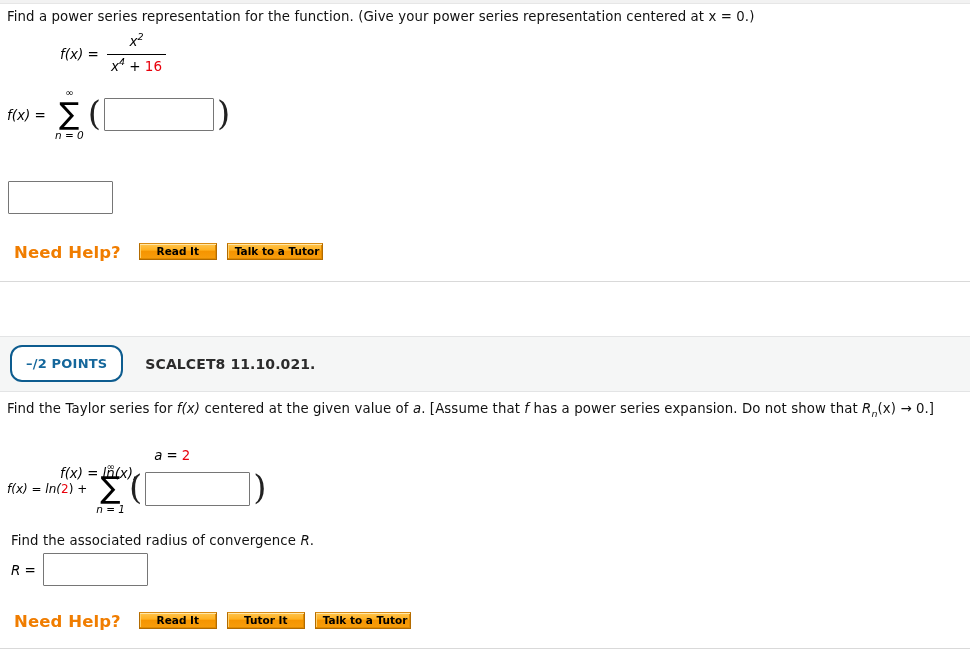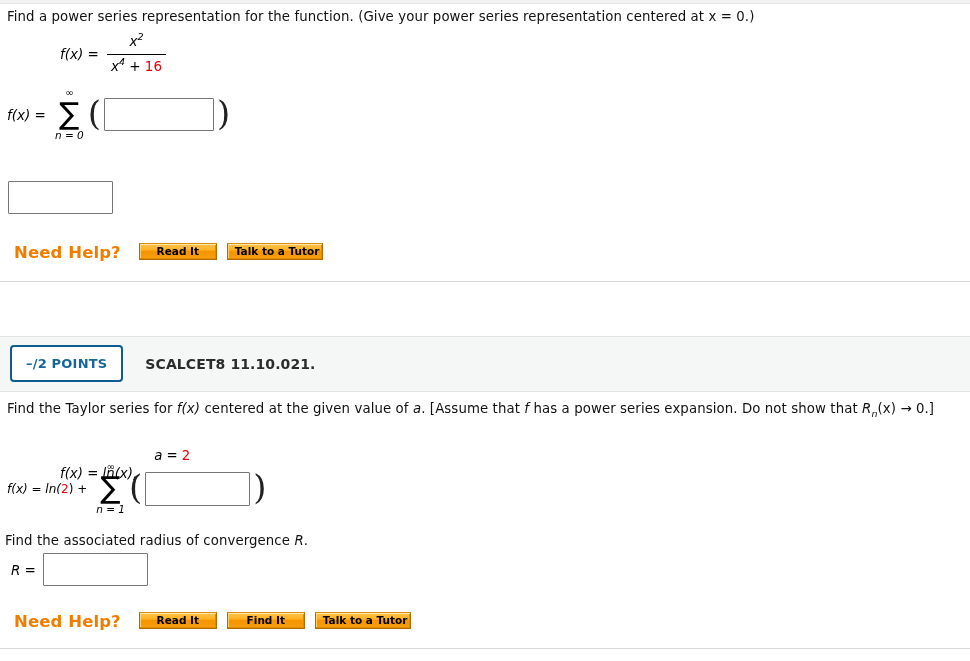--- a/index.html
+++ b/index.html
@@ -171,21 +171,21 @@
     width: 970px;
     background: #f5f6f6;
     border-top: 1px solid #e3e4e5;
     border-bottom: 1px solid #e3e4e5;
     box-sizing: border-box;
   }
   .points-badge {
     display: inline-block;
     box-sizing: border-box;
     border: 2px solid #0d5c8f;
-    border-radius: 4px;
+    border-radius: 12px;
     color: #15679b;
     font-size: 13px;
     font-weight: 600;
     padding: 9px 14px 9px 14px;
     background: #ffffff;
     letter-spacing: 0.2px;
     font-family: "DejaVu Sans", "Liberation Sans", sans-serif;
   }
   .qcode {
     font-size: 14px;
@@ -265,30 +265,30 @@
       <span class="sigma-top">∞</span>
       <span class="sigma-body">∑</span>
       <span class="sigma-bot">n = 1</span>
     </span>
 
     <span class="paren" style="margin-left:2px;">(</span>
     <input class="ansbox tall" type="text" style="margin: 0px 3px; width: 105px;" value="">
     <span class="paren">)</span>
   </div>
 
-  <div class="abs qtext" style="left:5px; top:532px; width:950px;"><span>Find the associated radius of convergence </span><span class="italic">R</span><span>.</span></div>
+  <div class="abs qtext" style="left:11px; top:532px; width:950px;"><span>Find the associated radius of convergence </span><span class="italic">R</span><span>.</span></div>
 
   <div class="abs row" style="left:11px; top:553px;">
     <span class="italic" style="font-size:13.5px;">R</span>
     <span style="font-size:13.5px; margin-left:4px;">=</span>
     <input class="ansbox" type="text" style="margin-left: 7px; width: 105px; height: 33px;" value="">
   </div>
 
   <div class="abs row" style="left:14px; top:604px;">
     <span class="needhelp-label">Need Help?</span>
     <span class="helpbtn" style="margin-left:18px; width:78px;">Read It</span>
-    <span class="helpbtn" style="margin-left:10px; width:78px;">Find It</span>
+    <span class="helpbtn" style="margin-left:10px; width:78px;">Tutor It</span>
     <span class="helpbtn" style="margin-left:10px; width:96px;">Talk to a Tutor</span>
   </div>
 
   <div class="hr-line" style="top:648px;"></div>
 
 </div>
 
 </body></html>

